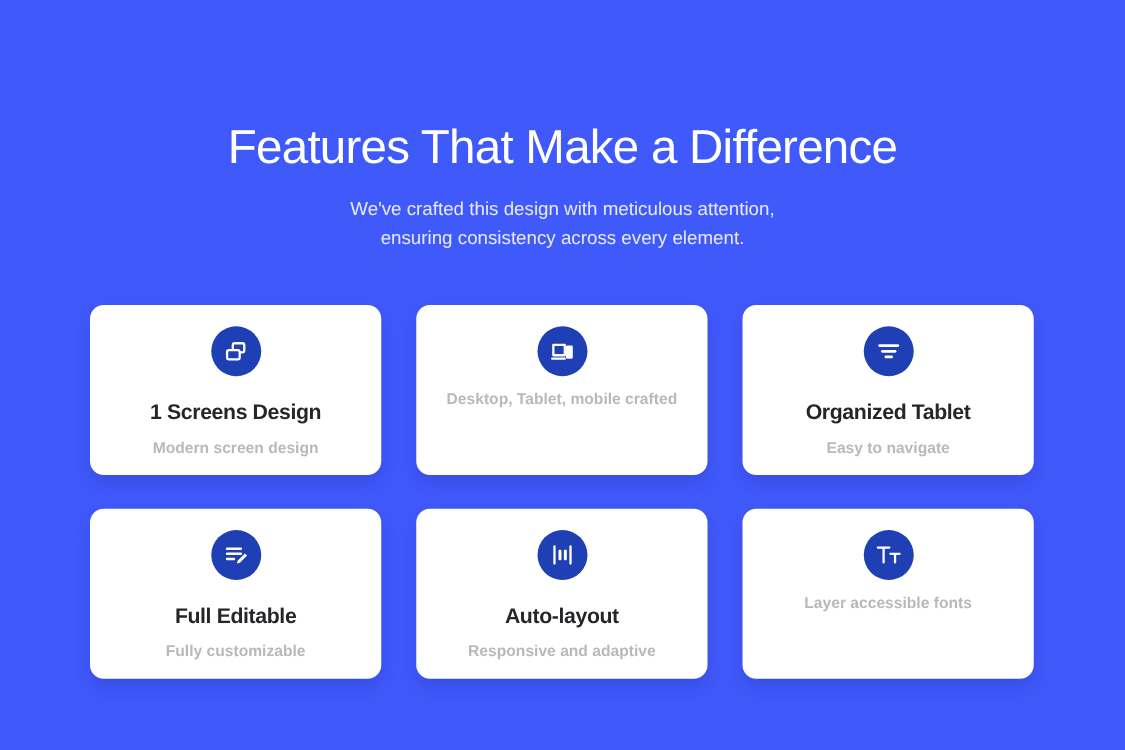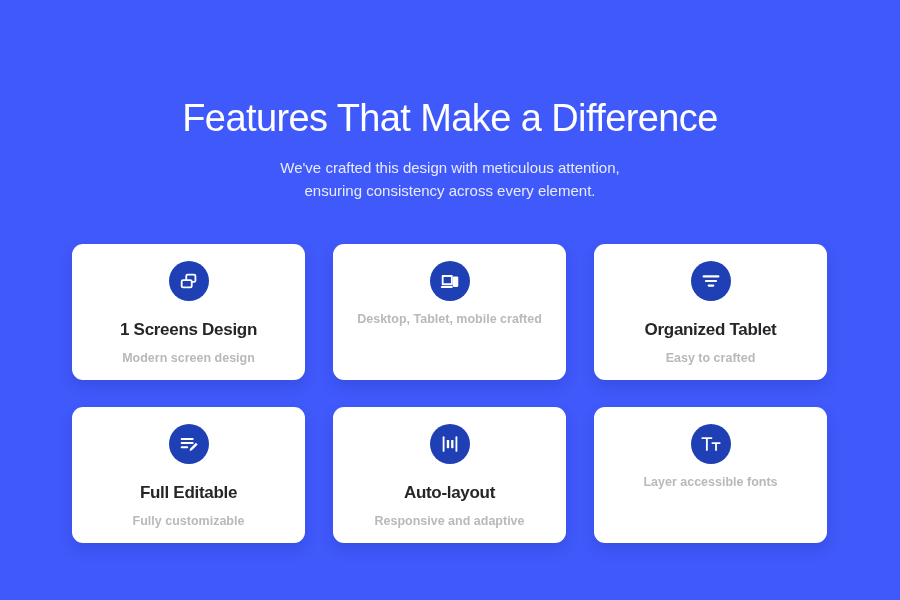--- a/index.html
+++ b/index.html
@@ -143,21 +143,21 @@
 
     <div class="card">
       <div class="icon-circle">
         <svg width="22" height="22" viewBox="0 0 24 24" fill="none">
           <path d="M4 7h16" stroke="#ffffff" stroke-width="2.4" stroke-linecap="round"></path>
           <path d="M6.5 12h11" stroke="#ffffff" stroke-width="2.4" stroke-linecap="round"></path>
           <path d="M9.5 17h5" stroke="#ffffff" stroke-width="2.4" stroke-linecap="round"></path>
         </svg>
       </div>
       <div class="card-title">Organized Tablet</div>
-      <div class="card-desc">Easy to crafted</div>
+      <div class="card-desc">Easy to navigate</div>
     </div>
 
     <div class="card">
       <div class="icon-circle">
         <svg width="22" height="22" viewBox="0 0 24 24" fill="none">
           <path d="M4 6.5h12" stroke="#ffffff" stroke-width="2.2" stroke-linecap="round"></path>
           <path d="M4 11h12" stroke="#ffffff" stroke-width="2.2" stroke-linecap="round"></path>
           <path d="M4 15.5h6" stroke="#ffffff" stroke-width="2.2" stroke-linecap="round"></path>
           <path d="M19.6 10.6l1.9 1.9-6.3 6.3-2.6.7.7-2.6 6.3-6.3z" fill="#ffffff"></path>
         </svg>

